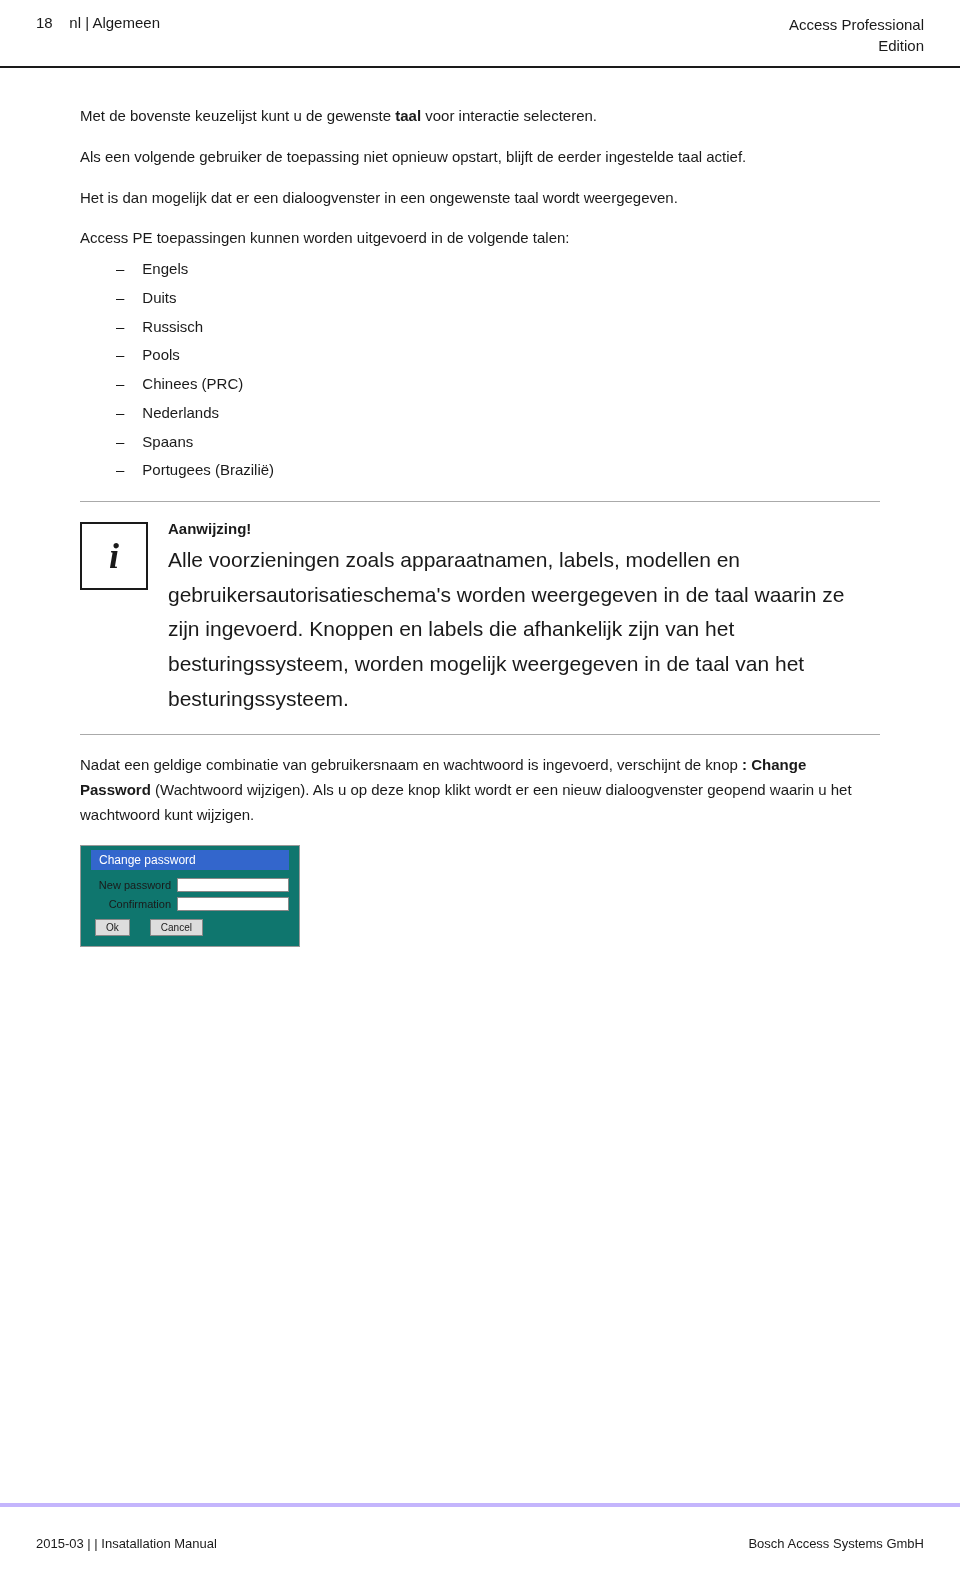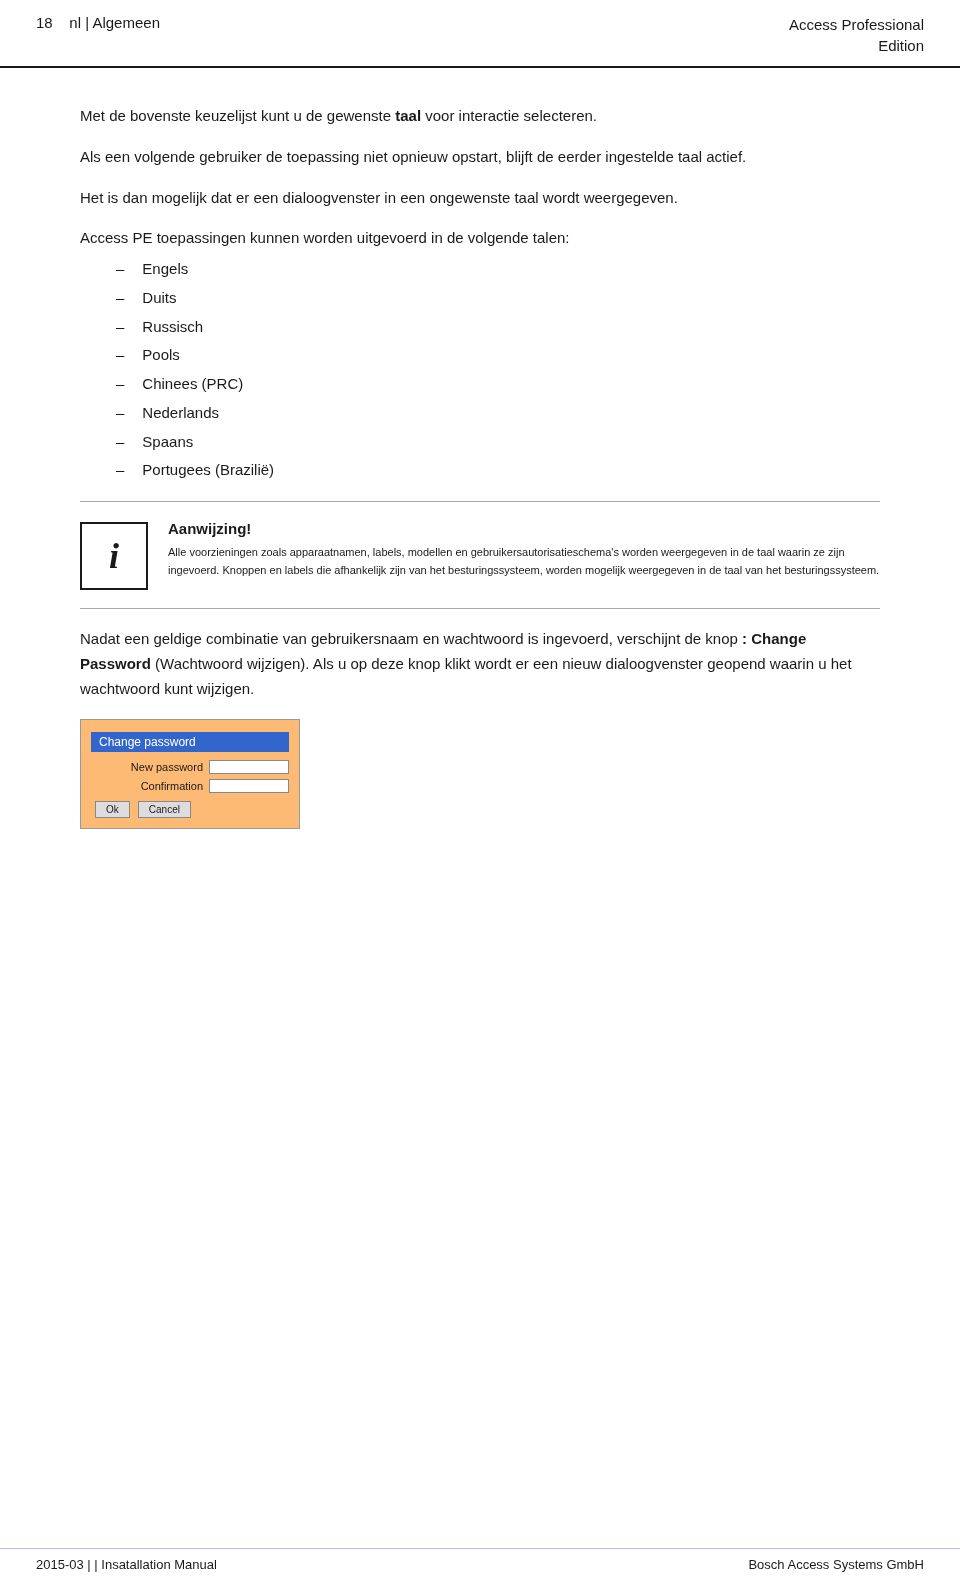--- a/index.html
+++ b/index.html
@@ -117,73 +117,72 @@
       flex: 1;
     }
 
     .note-title {
       font-weight: bold;
       font-size: 15px;
       margin-bottom: 6px;
     }
 
     .note-text {
-      font-size: 11px;
+      font-size: 21px;
       line-height: 1.65;
     }
 
     .section-paragraph {
       margin-top: 12px;
       margin-bottom: 18px;
       line-height: 1.65;
       font-size: 15px;
     }
 
     .dialog-image {
       margin-top: 16px;
       border: 1.5px solid #999;
-      background: #fdba74;
+      background: #0f766e;
       width: 220px;
-      padding: 12px 10px 10px 10px;
+      padding: 4px 10px 10px 10px;
     }
 
     .dialog-title-bar {
       background: #3366cc;
       color: #ffffff;
       font-size: 12px;
       padding: 3px 8px;
       margin-bottom: 8px;
     }
 
     .dialog-field-row {
       display: flex;
       align-items: center;
       margin-bottom: 5px;
       font-size: 11px;
       gap: 6px;
-      margin-left: 32px;
     }
 
     .dialog-field-label {
       width: 80px;
       text-align: right;
       font-size: 11px;
       color: #1a1a1a;
     }
 
     .dialog-field-input {
       flex: 1;
       height: 14px;
       border: 1px solid #888;
       background: #ffffff;
     }
 
     .dialog-buttons {
       display: flex;
-      gap: 8px;
+      gap: 20px;
       margin-top: 8px;
       justify-content: flex-start;
       padding-left: 4px;
     }
 
     .dialog-btn {
       background: #dddddd;
       border: 1px solid #888;
       font-size: 10px;
       padding: 2px 10px;
@@ -191,22 +190,22 @@
     }
 
     .footer {
       position: absolute;
       bottom: 0;
       left: 0;
       right: 0;
       display: flex;
       justify-content: space-between;
       align-items: center;
-      padding: 8px 36px;
-      border-top: 1px solid #c4b5fd;
+      padding: 29px 36px;
+      border-top: 4px solid #c4b5fd;
       font-size: 13px;
       color: #1a1a1a;
     }
   </style>
 </head>
 <body>
 
 <div class="header">
   <div class="header-left">
     <span>18</span>

